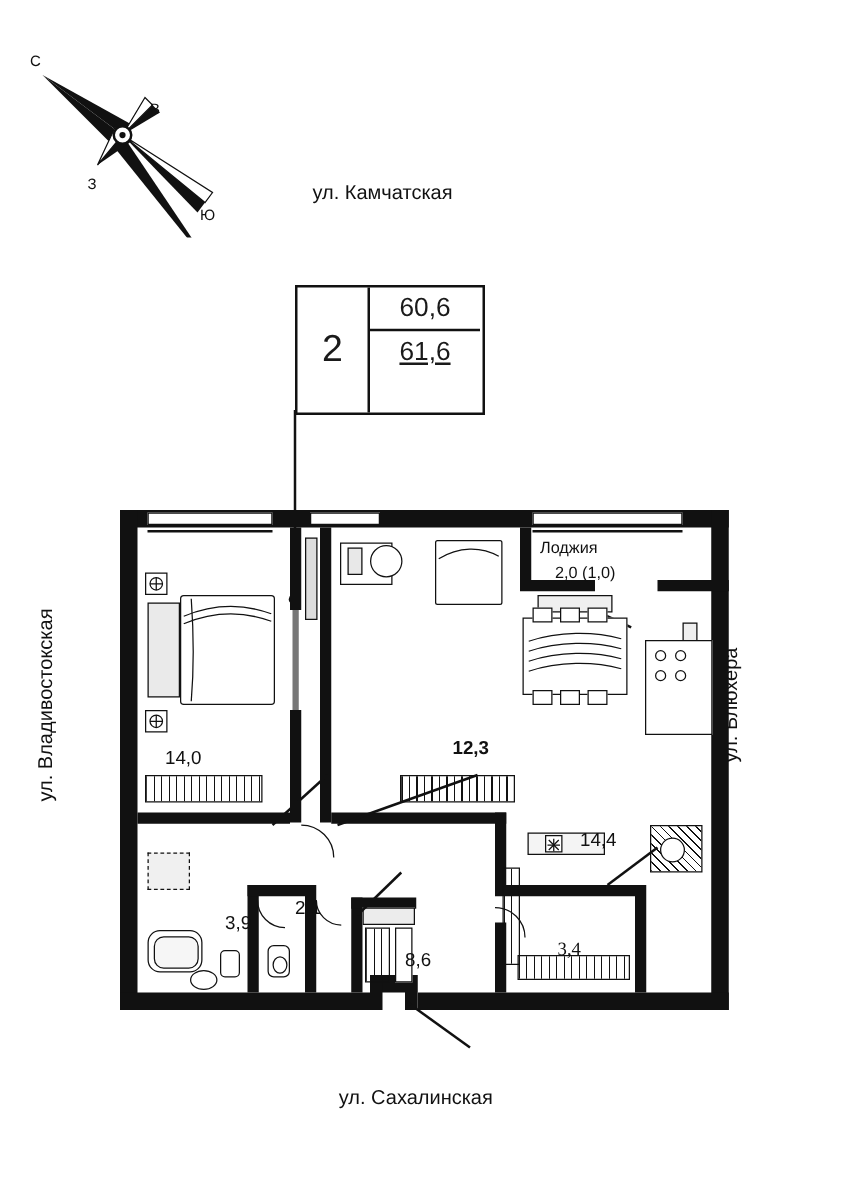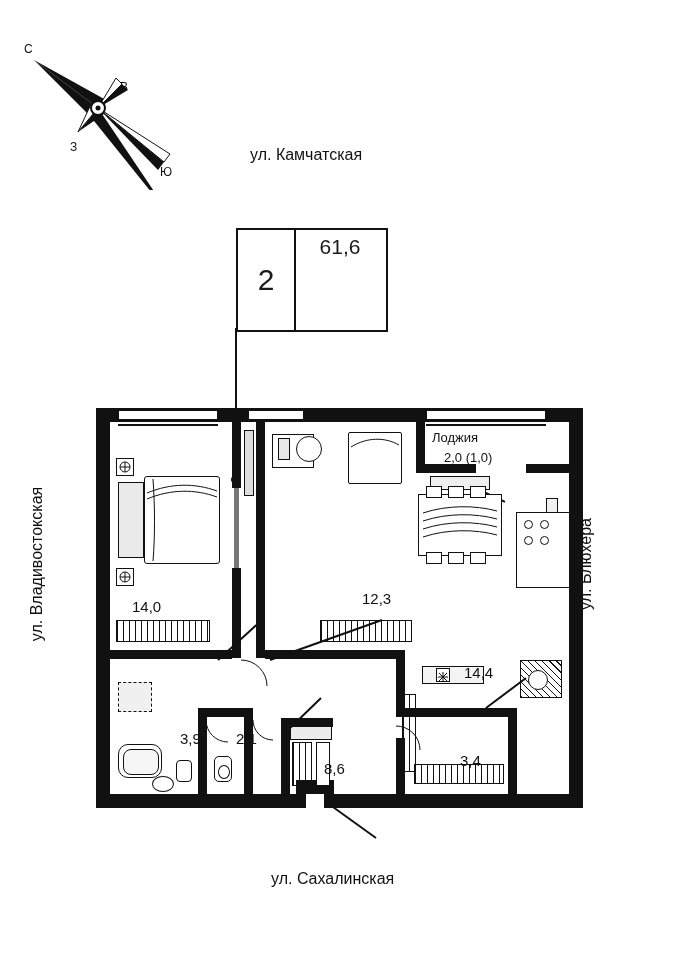--- a/index.html
+++ b/index.html
@@ -23,21 +23,21 @@
   .street-bottom{left:271px;top:870px;}
   .street-left{left:-40px;top:555px;transform:rotate(-90deg);transform-origin:center center;}
   .street-right{left:540px;top:555px;transform:rotate(-90deg);transform-origin:center center;}
 
   
   .callout{position:absolute;left:236px;top:228px;width:148px;height:100px;border:2px solid #111;background:#fff;}
   .callout .big{position:absolute;left:0;top:0;width:56px;height:100px;display:flex;align-items:center;justify-content:center;font-size:30px;}
   .callout .vdiv{position:absolute;left:56px;top:0;width:2px;height:100px;background:#111;}
   .callout .rows{position:absolute;left:58px;top:0;width:88px;height:100px;}
   .callout .row{height:33.3px;display:flex;align-items:center;justify-content:center;font-size:21px;border-bottom:2px solid #111;}
-  .callout .row:last-child{border-bottom:none;}
+  .callout .row:last-child{border-bottom:none;text-decoration:underline;}
   .callout-leader{position:absolute;left:235px;top:328px;width:2px;height:152px;background:#111;}
   .callout-dot{position:absolute;left:231px;top:476px;width:7px;height:7px;border-radius:50%;background:#111;}
 
   
   .plan{position:absolute;left:96px;top:408px;width:487px;height:400px;}
   .w{position:absolute;background:#111;}
 
   
   .wl{position:absolute;background:#111;}
 
@@ -93,20 +93,21 @@
 
   <div class="street street-top">ул. Камчатская</div>
   <div class="street street-bottom">ул. Сахалинская</div>
   <div class="street street-left">ул. Владивостокская</div>
   <div class="street street-right">ул. Блюхера</div>
 
   <div class="callout">
     <div class="big">2</div>
     <div class="vdiv"></div>
     <div class="rows">
+      <div class="row">60,6</div>
       <div class="row">61,6</div>
     </div>
   </div>
   <div class="callout-leader"></div>
   <div class="callout-dot"></div>
 
   <div class="plan">
 
     <div class="w" style="left:0;top:0;width:487px;height:14px;"></div>
     <div class="w" style="left:0;top:0;width:14px;height:400px;"></div>
@@ -240,26 +241,26 @@
     <div class="fur" style="left:220px;top:334px;width:14px;height:44px;"></div>
 
     <svg style="position:absolute;left:0;top:0;width:487px;height:400px;pointer-events:none;">
       <path d="M145 252 A 26 26 0 0 1 171 278" fill="none" stroke="#111" stroke-width="1"></path>
       <path d="M110 312 A 22 22 0 0 0 132 334" fill="none" stroke="#111" stroke-width="1"></path>
       <path d="M157 312 A 20 20 0 0 0 177 332" fill="none" stroke="#111" stroke-width="1"></path>
       <path d="M300 318 A 24 24 0 0 1 324 342" fill="none" stroke="#111" stroke-width="1"></path>
     </svg>
 
     <span class="anum" style="left:36px;top:190px;">14,0</span>
-    <span class="anum" style="left:266px;top:182px;">12,3</span>
+    <span class="anum" style="left:266px;top:182px;font-weight:bold;">12,3</span>
     <span class="anum" style="left:368px;top:256px;">14,4</span>
     <span class="anum" style="left:84px;top:322px;">3,9</span>
-    <span class="anum" style="left:140px;top:322px;text-align:right;">2,1</span>
+    <span class="anum" style="left:140px;top:310px;text-align:right;">2,1</span>
     <span class="anum" style="left:228px;top:352px;">8,6</span>
-    <span class="anum" style="left:364px;top:344px;">3,4</span>
+    <span class="anum" style="left:350px;top:344px;font-family:Liberation Serif, serif;">3,4</span>
 
     <svg style="position:absolute;left:-10px;top:-10px;width:520px;height:470px;pointer-events:none;overflow:visible;">
       <line x1="132" y1="262" x2="176" y2="222" stroke="#111" stroke-width="2"></line>
       <line x1="184" y1="262" x2="296" y2="222" stroke="#111" stroke-width="2"></line>
       <line x1="235" y1="300" x2="200" y2="334" stroke="#111" stroke-width="2"></line>
       <line x1="240" y1="404" x2="290" y2="440" stroke="#111" stroke-width="2"></line>
       <line x1="400" y1="310" x2="440" y2="280" stroke="#111" stroke-width="2"></line>
     </svg>
 
   </div>

